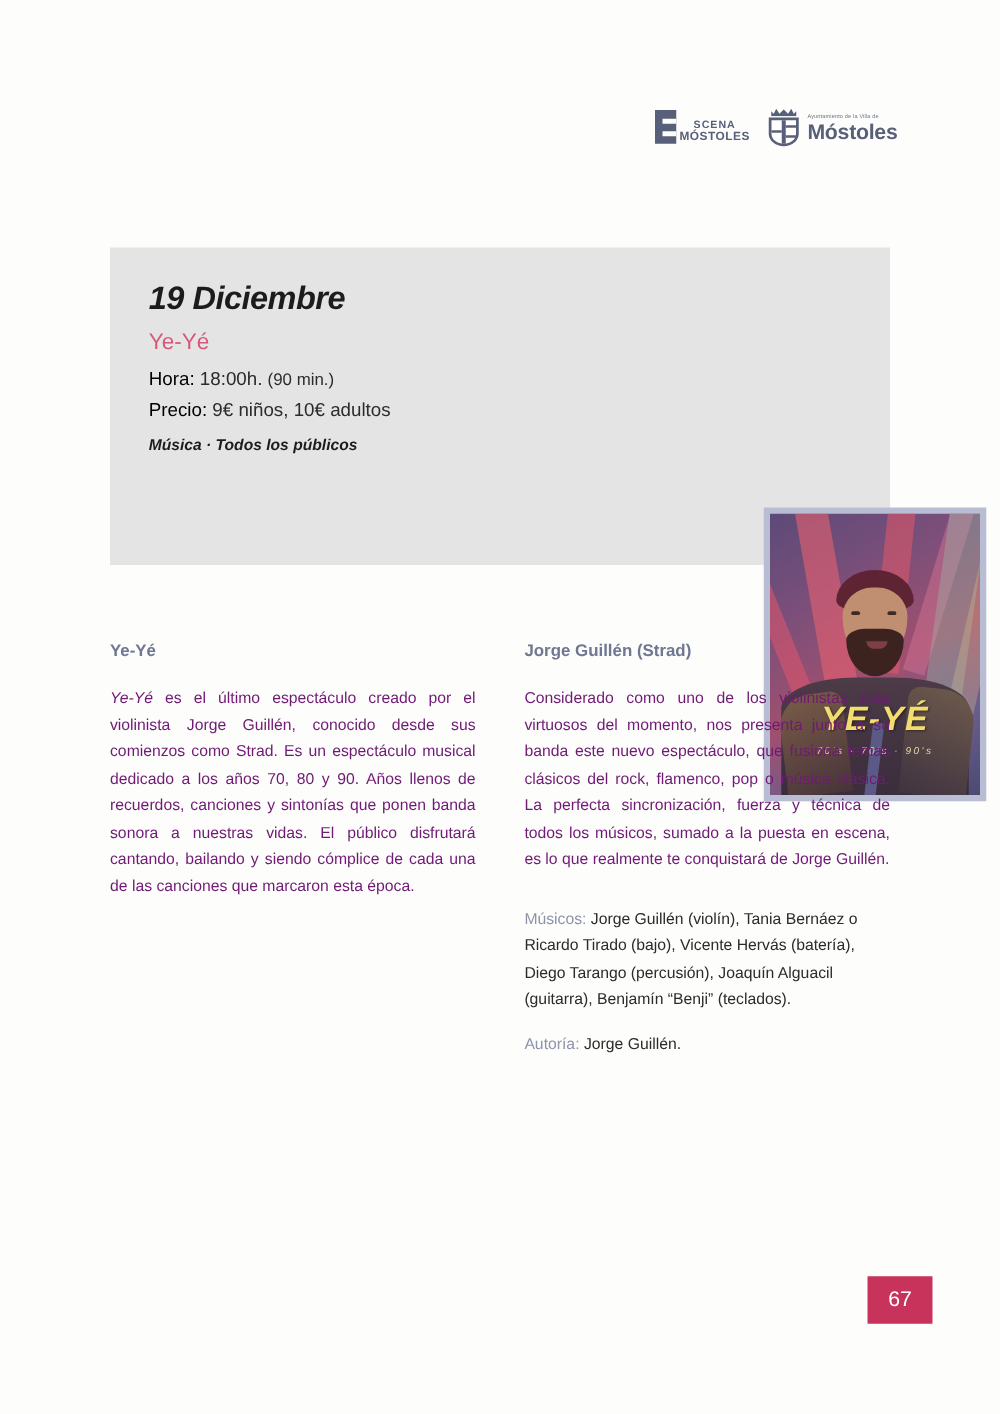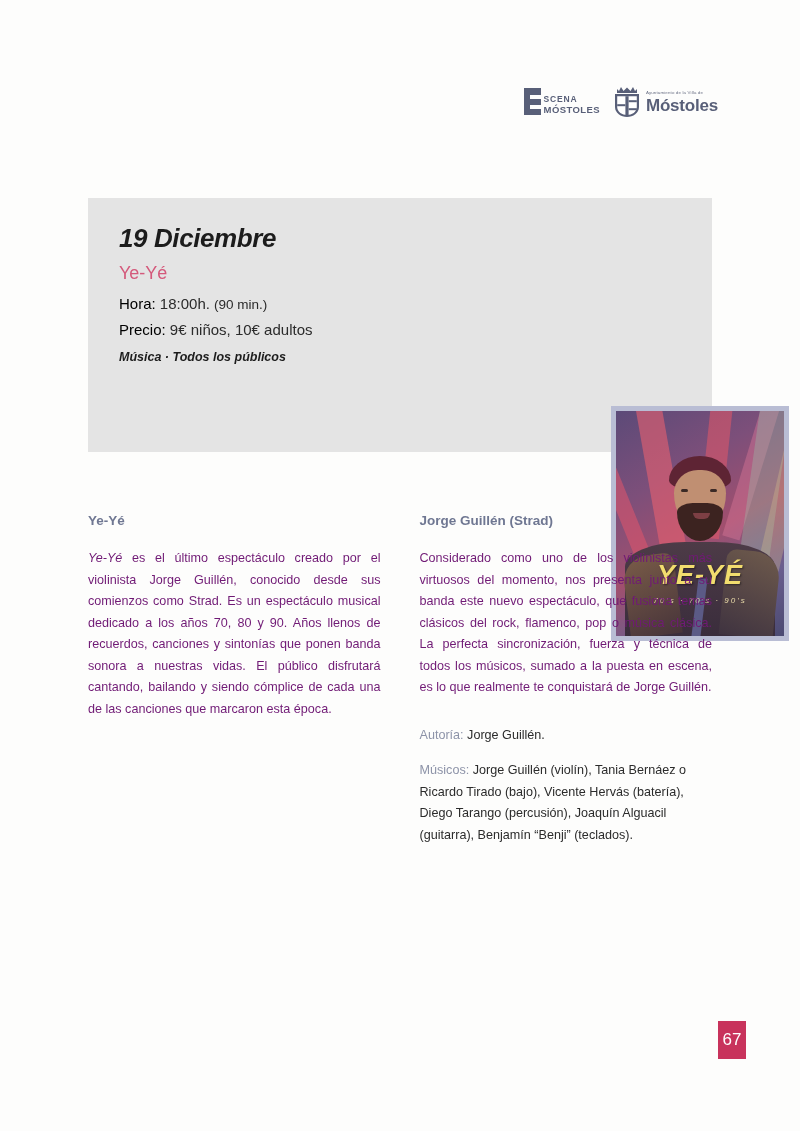--- a/index.html
+++ b/index.html
@@ -22,20 +22,21 @@
     top: 86px;
     right: 82px;
     display: flex;
     align-items: center;
     gap: 14px;
   }
   .escena-logo {
     display: flex;
     align-items: flex-start;
     gap: 3px;
+    text-align: center;
   }
   .escena-e {
     width: 17px;
     height: 27px;
     background: #585f78;
     position: relative;
   }
   .escena-e::before {
     content: "";
     position: absolute;
@@ -359,21 +360,21 @@
   }
   .credit-line .lbl {
     color: #8d93a8;
   }
 
   
   .page-badge {
     position: absolute;
     right: 54px;
     bottom: 72px;
-    width: 28px;
+    width: 52px;
     height: 38px;
     background: #c8335c;
     display: flex;
     align-items: center;
     justify-content: center;
     color: #ffffff;
     font-size: 17px;
     margin-top: 41px;
   }
 </style>
@@ -459,23 +460,23 @@
   <div class="col">
     <h2 class="col-heading">Ye-Yé</h2>
     <p class="col-body"><em>Ye-Yé</em><span> es el último espectáculo creado por el violinista Jorge Guillén, conocido desde sus comienzos como Strad. Es un espectáculo musical dedicado a los años 70, 80 y 90. Años llenos de recuerdos, canciones y sintonías que ponen banda sonora a nuestras vidas. El público disfrutará cantando, bailando y siendo cómplice de cada una de las canciones que marcaron esta época.</span></p>
   </div>
 
   <div class="col">
     <h2 class="col-heading">Jorge Guillén (Strad)</h2>
     <p class="col-body">Considerado como uno de los violinistas más virtuosos del momento, nos presenta junto a su banda este nuevo espectáculo, que fusiona temas clásicos del rock, flamenco, pop o música clásica. La perfecta sincronización, fuerza y técnica de todos los músicos, sumado a la puesta en escena, es lo que realmente te conquistará de Jorge Guillén.</p>
     <div class="credit-block">
       <p class="credit-line">
+        <span class="lbl">Músicos:</span><span> Jorge Guillén (violín), Tania Bernáez o Ricardo Tirado (bajo), Vicente Hervás (batería), Diego Tarango (percusión), Joaquín Alguacil (guitarra), Benjamín “Benji” (teclados).</span>
+      </p>
+      <p class="credit-line">
         <span class="lbl">Autoría:</span><span> Jorge Guillén.</span>
       </p>
-      <p class="credit-line">
-        <span class="lbl">Músicos:</span><span> Jorge Guillén (violín), Tania Bernáez o Ricardo Tirado (bajo), Vicente Hervás (batería), Diego Tarango (percusión), Joaquín Alguacil (guitarra), Benjamín “Benji” (teclados).</span>
-      </p>
     </div>
   </div>
 
 </div>
 
 <div class="page-badge">67</div>
 
 </body></html>

